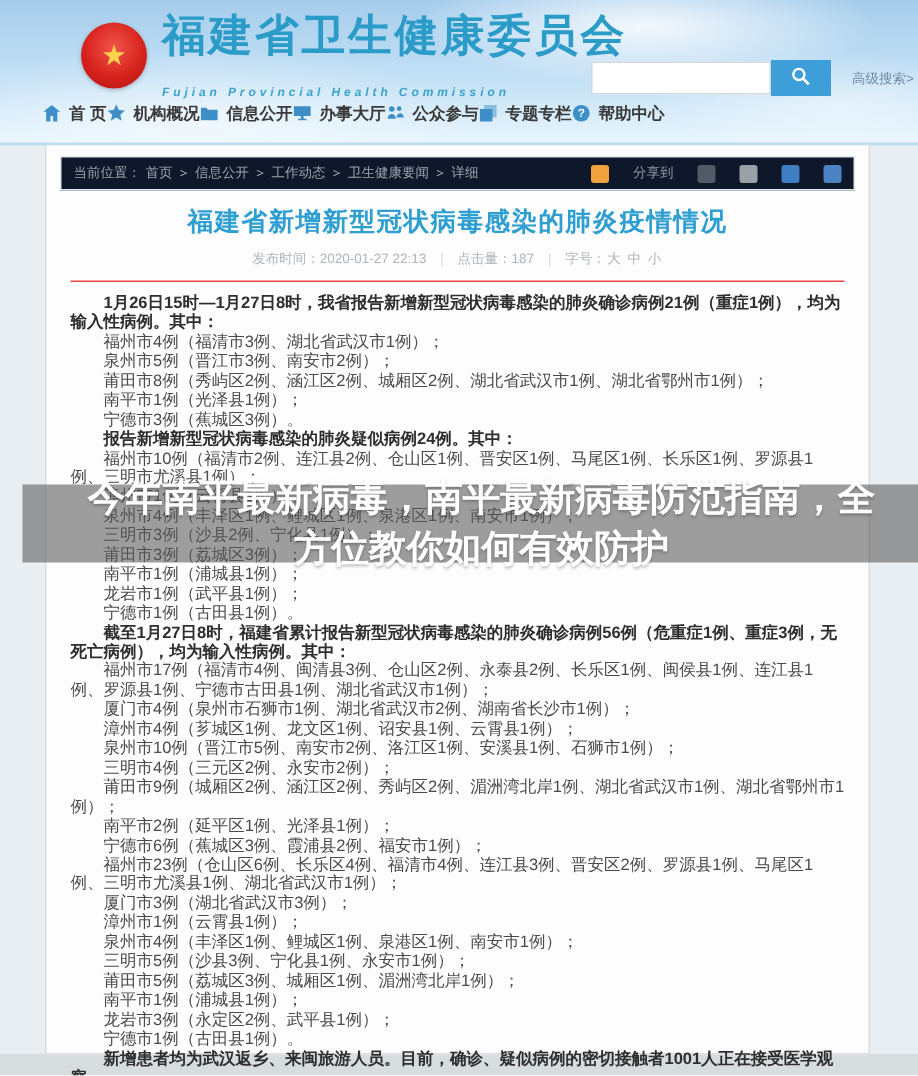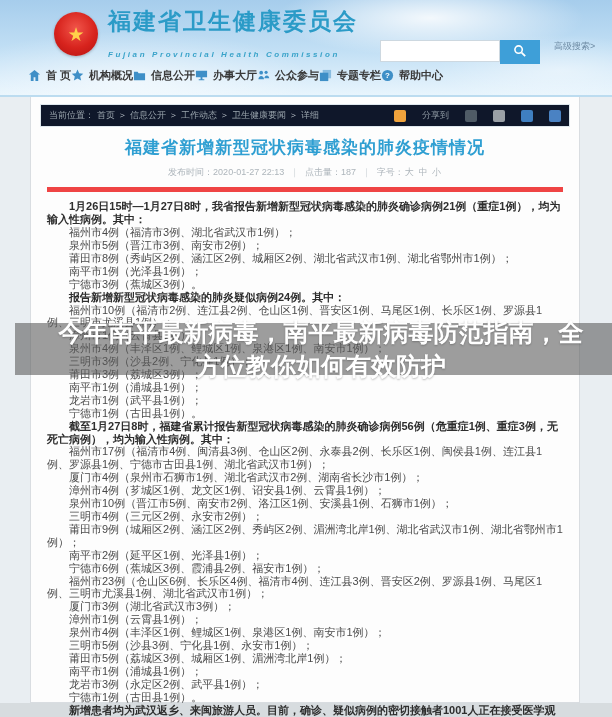--- a/index.html
+++ b/index.html
@@ -13,23 +13,23 @@
       radial-gradient(ellipse 260px 70px at 130px 80px, rgba(255,255,255,.55), rgba(255,255,255,0) 70%),
       radial-gradient(ellipse 180px 50px at 560px 70px, rgba(255,255,255,.45), rgba(255,255,255,0) 70%),
       linear-gradient(180deg,#a6cdec 0%,#c3e0f5 55%,#e8f5fd 100%);
     border-bottom:2px solid #bcdcf0;}
   .logo-row{position:absolute;top:9px;left:54px;display:flex;align-items:center;}
   .emblem{width:44px;height:44px;border-radius:50%;flex:0 0 44px;
     background:radial-gradient(circle at 50% 38%,#f1554a 0%,#d7231d 55%,#b31211 100%);
     display:flex;align-items:center;justify-content:center;box-shadow:0 1px 3px rgba(0,0,0,.25);}
   .emblem .star{color:#ffd24a;font-size:19px;line-height:1;}
   .site-text{margin-left:10px;}
-  .site-title{color:#2b9bc7;font-size:23px;font-weight:bold;letter-spacing:2px;line-height:1.1;}
+  .site-title{color:#2b9bc7;font-size:29px;font-weight:bold;letter-spacing:2px;line-height:1.1;}
   .site-sub{color:#3aa3c9;font-size:8px;font-weight:bold;letter-spacing:2.6px;margin-top:16px;font-style:italic;}
-  .search-box{position:absolute;top:40px;left:380px;display:flex;}
+  .search-box{position:absolute;top:40px;left:394px;display:flex;align-items:center;}
   .search-input{width:110px;height:20px;border:1px solid #cdd8e0;background:#fff;outline:none;
     font-size:10px;padding:0 4px;}
   .search-btn{width:40px;height:24px;background:#3e9fd8;border:none;display:flex;
     align-items:center;justify-content:center;cursor:pointer;}
   .adv-link{margin-left:14px;color:#6d8aa3;font-size:9px;cursor:pointer;white-space:nowrap;}
   .nav{position:absolute;top:63px;left:28px;width:556px;display:flex;
     align-items:center;height:24px;}
   .nav-item{display:flex;align-items:center;gap:5px;font-size:11px;font-weight:bold;
     color:#3a3a3a;cursor:pointer;white-space:nowrap;}
   .nav-item svg{display:block;}
@@ -43,21 +43,21 @@
   .crumb-left .crumb{cursor:pointer;}
   .crumb-sep{color:#b6bfc6;}
   .share-box{display:flex;align-items:center;gap:16px;}
   .share-prefix{width:12px;height:12px;border-radius:2px;background:#f0a33c;display:inline-block;}
   .share-label{color:#8d98a1;}
   .share-ico{width:12px;height:12px;border-radius:2px;display:inline-block;cursor:pointer;}
   .article{padding:10px 16px 0 16px;}
   .article-title{text-align:center;color:#2f9fd2;font-size:17px;font-weight:bold;
     letter-spacing:1px;line-height:1.25;}
   .article-meta{text-align:center;color:#adb5bb;font-size:9px;margin-top:8px;
-    padding-bottom:8px;border-bottom:5px solid #ef4444;}
+    padding-bottom:8px;border-bottom:1px solid #ef4444;}
   .article-meta .msep{margin:0 6px;color:#c9cfd4;}
   .article-meta .fs{cursor:pointer;margin:0 1px;}
   .body-text{margin-top:8px;}
   .para{font-size:11px;line-height:12.9px;color:#4a4a4a;text-indent:2em;margin:0;
     word-break:break-all;}
   .para.bold{font-weight:bold;color:#2e2e2e;}
   
   .watermark{position:absolute;top:323px;left:15px;width:612px;height:52px;z-index:10;
     background:rgba(88,88,88,.58);display:flex;flex-direction:column;
     align-items:center;justify-content:center;}

